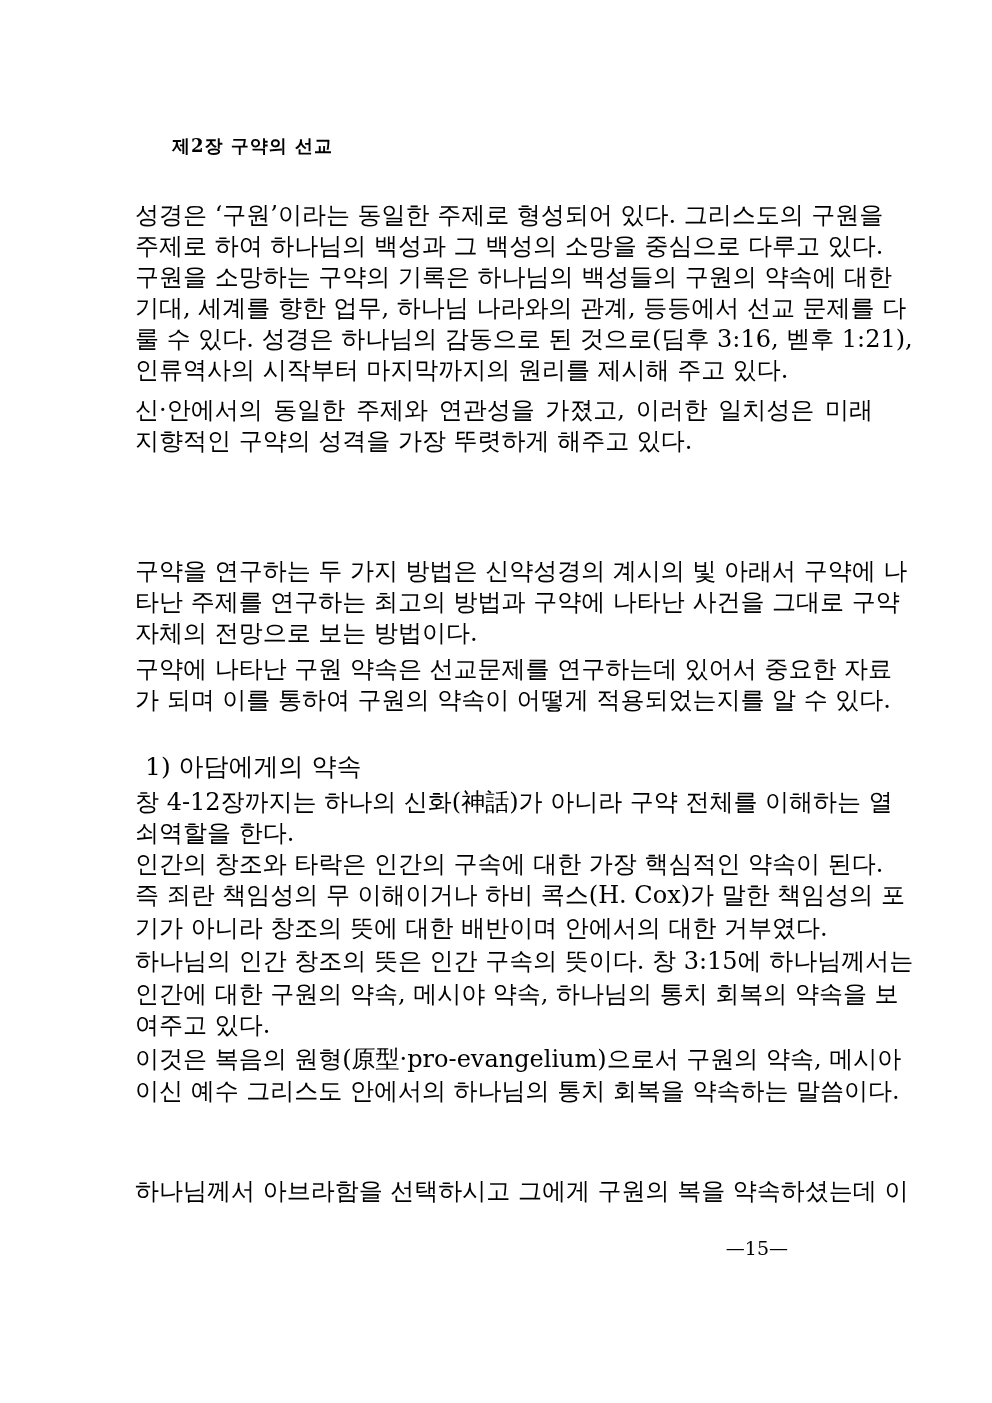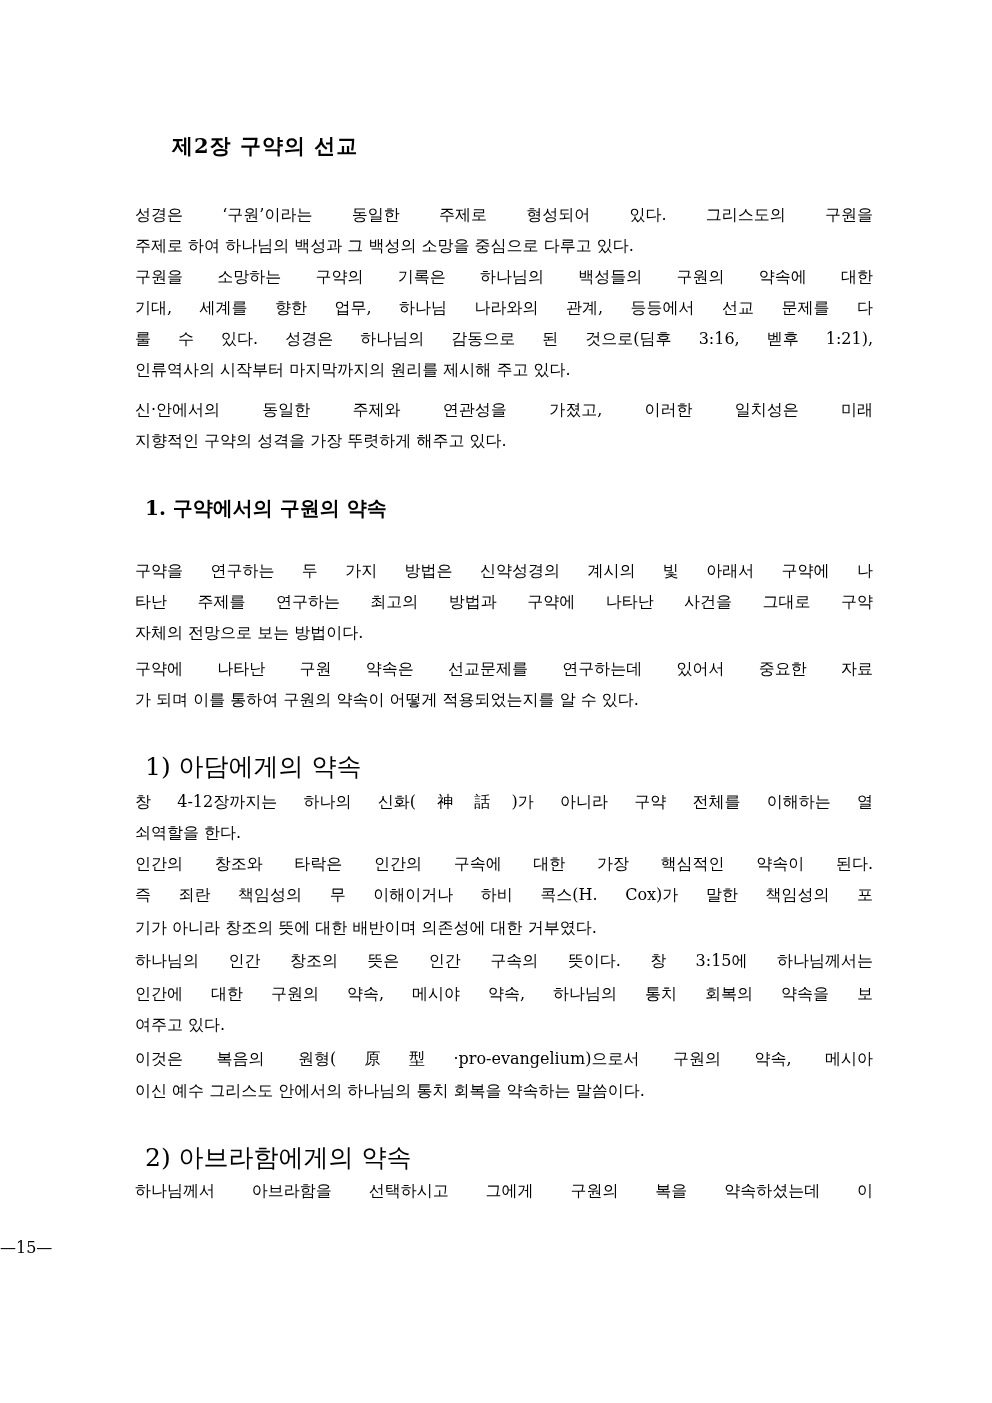--- a/index.html
+++ b/index.html
@@ -1,69 +1,67 @@
 <!DOCTYPE html>
 <html><head>
   <meta charset="utf-8">
   <style>
     html, body { margin: 0; padding: 0; background: #ffffff; }
     body { width: 992px; height: 1403px; position: relative; overflow: hidden;
       font-family: "DejaVu Serif", "Liberation Serif", serif; color: #000; }
     .page { position: absolute; left: 0; top: 0; width: 992px; height: 1403px; }
-    .line { position: absolute; left: 135px; width: 738px; font-size: 16px; line-height: 30px;
+    .line { position: absolute; left: 135px; width: 738px; font-size: 24px; line-height: 30px;
       white-space: nowrap; text-align: justify; text-align-last: justify; letter-spacing: 0px; }
     .line.last { text-align-last: left; }
-    .title { position: absolute; left: 172px; top: 130px; font-size: 21px; line-height: 32px; font-weight: bold; letter-spacing: 1px; }
+    .title { position: absolute; left: 172px; top: 130px; font-size: 18px; line-height: 32px; font-weight: bold; letter-spacing: 1px; }
     .section { position: absolute; left: 145px; font-size: 20px; line-height: 30px; font-weight: bold; }
     .subsection { position: absolute; left: 145px; font-size: 25px; line-height: 30px; }
-    .pagenum { position: absolute; left: 0; width: 788px; top: 1233px; text-align: left; font-size: 16px; line-height: 30px; }
+    .pagenum { position: absolute; left: 0; width: 788px; top: 1233px; text-align: right; font-size: 19px; line-height: 30px; }
   </style>
 </head>
 <body>
 
 <div class="page">
 
   <div class="title">제2장 구약의 선교</div>
 
   <div>
     <div class="line" style="top:200px"> 성경은 ‘구원’이라는 동일한 주제로 형성되어 있다. 그리스도의 구원을</div>
     <div class="line last" style="top:231px">주제로 하여 하나님의 백성과 그 백성의 소망을 중심으로 다루고 있다.</div>
     <div class="line" style="top:262px"> 구원을 소망하는 구약의 기록은 하나님의 백성들의 구원의 약속에 대한</div>
     <div class="line" style="top:293px">기대, 세계를 향한 업무, 하나님 나라와의 관계, 등등에서 선교 문제를 다</div>
     <div class="line" style="top:324px">룰 수 있다. 성경은 하나님의 감동으로 된 것으로(딤후 3:16, 벧후 1:21),</div>
     <div class="line last" style="top:355px">인류역사의 시작부터 마지막까지의 원리를 제시해 주고 있다.</div>
     <div class="line" style="top:395px"> 신·안에서의 동일한 주제와 연관성을 가졌고, 이러한 일치성은 미래</div>
     <div class="line last" style="top:426px">지향적인 구약의 성격을 가장 뚜렷하게 해주고 있다.</div>
   </div>
 
-  <div class="section" style="top:493px">1. 구약에서의 구원의 약속</div>
 
   <div>
     <div class="line" style="top:556px">구약을 연구하는 두 가지 방법은 신약성경의 계시의 빛 아래서 구약에 나</div>
     <div class="line" style="top:587px">타난 주제를 연구하는 최고의 방법과 구약에 나타난 사건을 그대로 구약</div>
     <div class="line last" style="top:618px">자체의 전망으로 보는 방법이다.</div>
     <div class="line" style="top:654px"> 구약에 나타난 구원 약속은 선교문제를 연구하는데 있어서 중요한 자료</div>
     <div class="line last" style="top:685px">가 되며 이를 통하여 구원의 약속이 어떻게 적용되었는지를 알 수 있다.</div>
   </div>
 
   <div class="subsection" style="top:752px">1) 아담에게의 약속</div>
 
   <div>
     <div class="line" style="top:787px"> 창 4-12장까지는 하나의 신화(神話)가 아니라 구약 전체를 이해하는 열</div>
     <div class="line last" style="top:818px">쇠역할을 한다.</div>
     <div class="line" style="top:849px"> 인간의 창조와 타락은 인간의 구속에 대한 가장 핵심적인 약속이 된다.</div>
     <div class="line" style="top:880px">즉 죄란 책임성의 무 이해이거나 하비 콕스(H. Cox)가 말한 책임성의 포</div>
-    <div class="line last" style="top:913px">기가 아니라 창조의 뜻에 대한 배반이며 의존성에 대한 거부였다.</div>
+    <div class="line last" style="top:913px">기가 아니라 창조의 뜻에 대한 배반이며 안에서의 대한 거부였다.</div>
     <div class="line" style="top:946px"> 하나님의 인간 창조의 뜻은 인간 구속의 뜻이다. 창 3:15에 하나님께서는</div>
     <div class="line" style="top:979px">인간에 대한 구원의 약속, 메시야 약속, 하나님의 통치 회복의 약속을 보</div>
     <div class="line last" style="top:1010px">여주고 있다.</div>
     <div class="line" style="top:1044px"> 이것은 복음의 원형(原型·pro-evangelium)으로서 구원의 약속, 메시아</div>
     <div class="line last" style="top:1076px">이신 예수 그리스도 안에서의 하나님의 통치 회복을 약속하는 말씀이다.</div>
   </div>
 
-  <div class="subsection" style="top:1143px">2) 아브라함에게의 약속</div>
 
   <div>
     <div class="line" style="top:1176px"> 하나님께서 아브라함을 선택하시고 그에게 구원의 복을 약속하셨는데 이</div>
   </div>
 
   <div class="pagenum">—15—</div>
 </div>
 
 </body></html>

